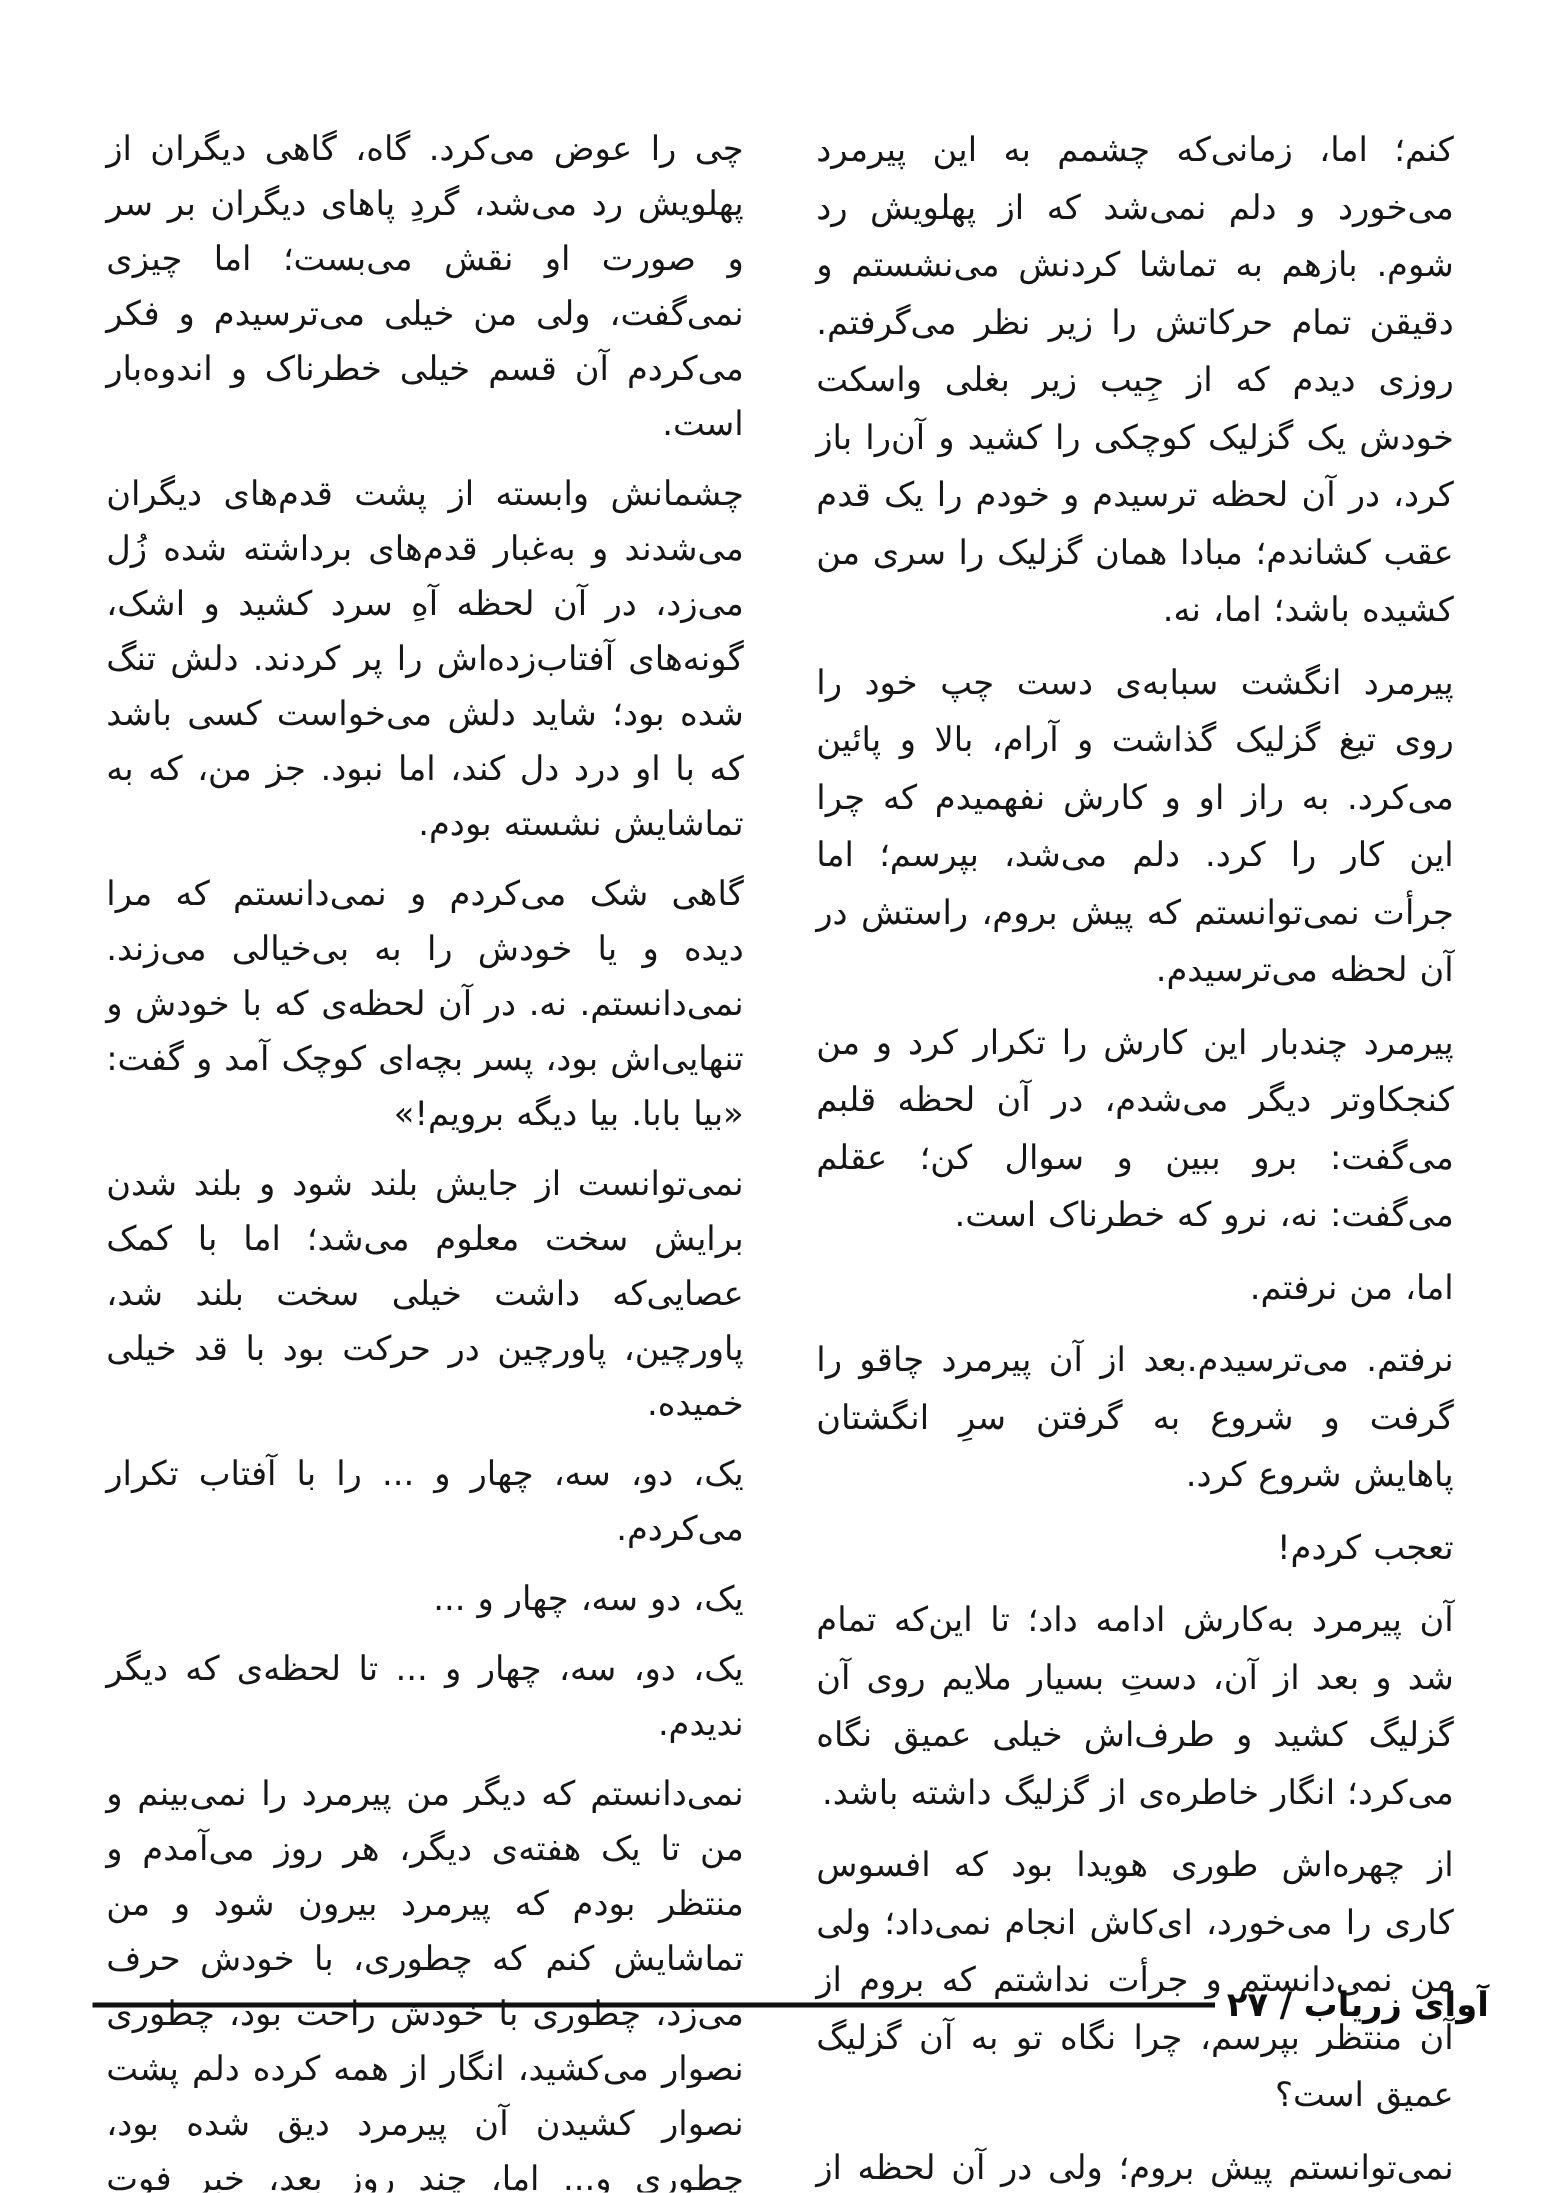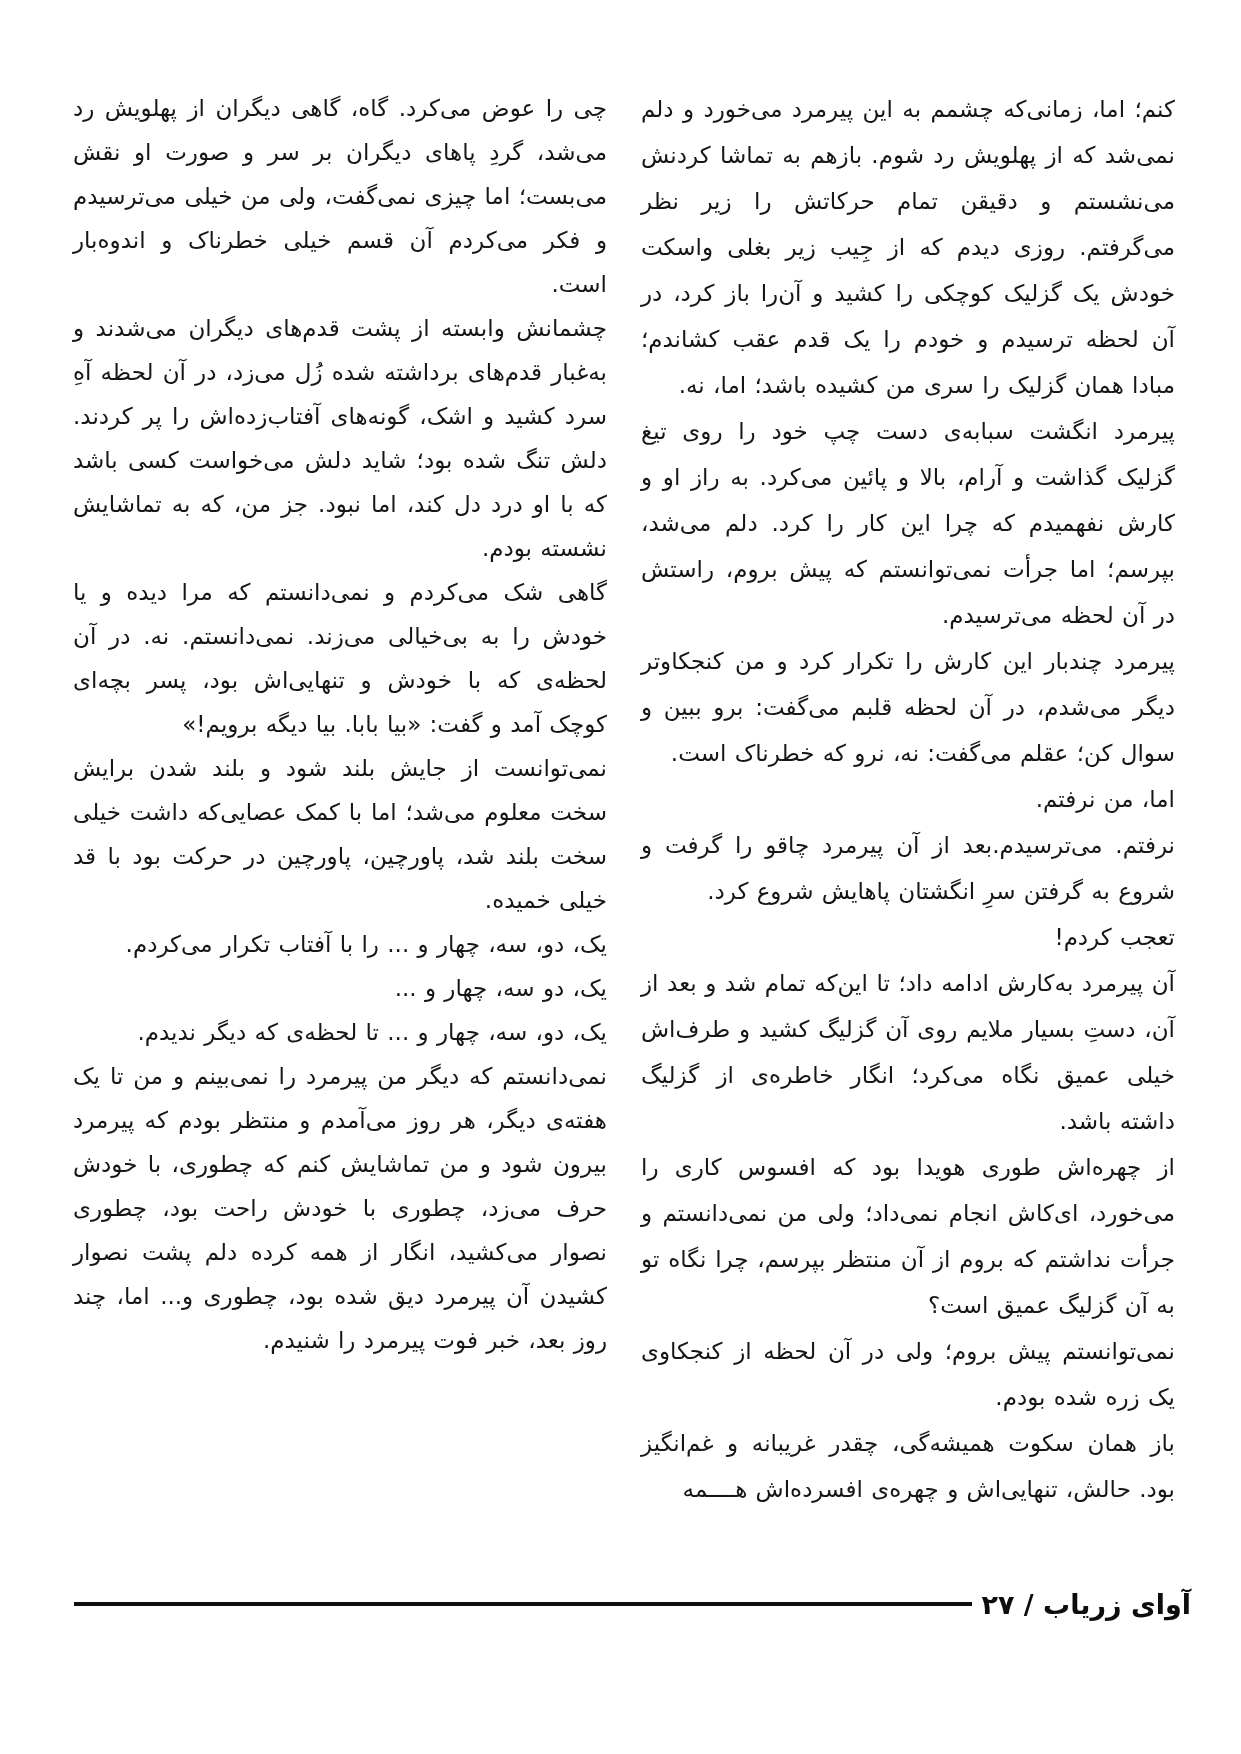--- a/index.html
+++ b/index.html
@@ -20,25 +20,25 @@
     position:absolute;
     top:86px; right:66px;
     width:1102px;
     display:flex;
     flex-direction:row;   
     gap:34px;
     direction:rtl;
   }
   .column { width:534px; }
   .column p.para {
-    font-size:23px;
+    font-size:27px;
     line-height:46px;
     text-align:justify;
     word-spacing:1px;
-    margin:0;
+    margin:12px;
   }
   .column.col-left p.para { line-height:44px; }
   .footer {
     position:absolute;
     top:1582px;
     right:50px; left:74px;
     height:44px;
     display:flex;
     flex-direction:row;
     align-items:center;

